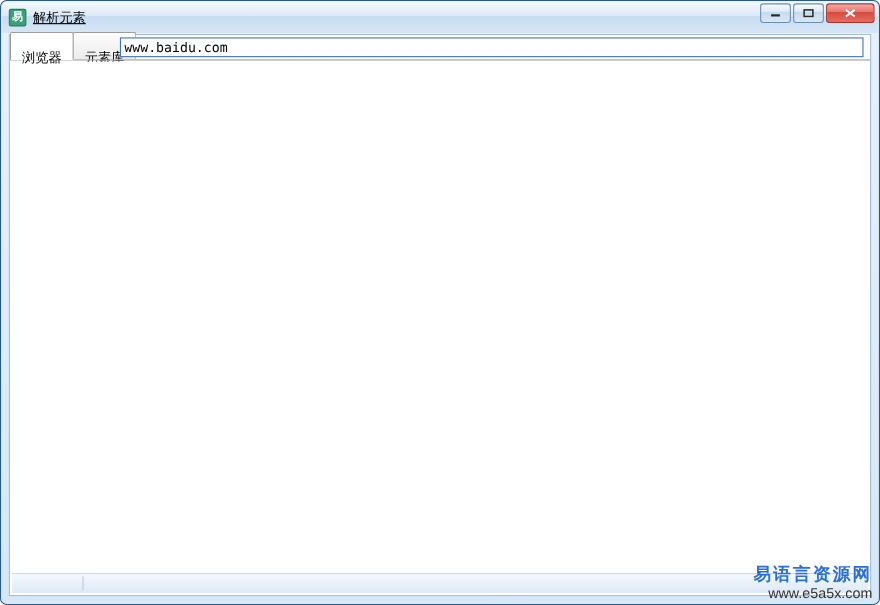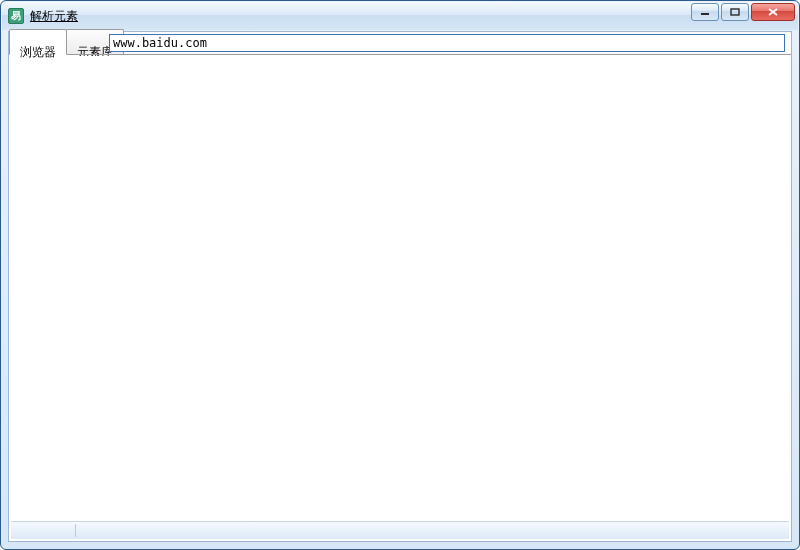--- a/index.html
+++ b/index.html
@@ -152,14 +152,18 @@
 
     <div class="tabstrip-border"></div>
 
     <div class="content-area"></div>
 
     <div class="statusbar">
       <div class="sep"></div>
     </div>
   </div>
 
+  <div class="watermark">
+    <div class="line1">易语言资源网</div>
+    <div class="line2">www.e5a5x.com</div>
+  </div>
 
 </div>
 
 </body></html>

